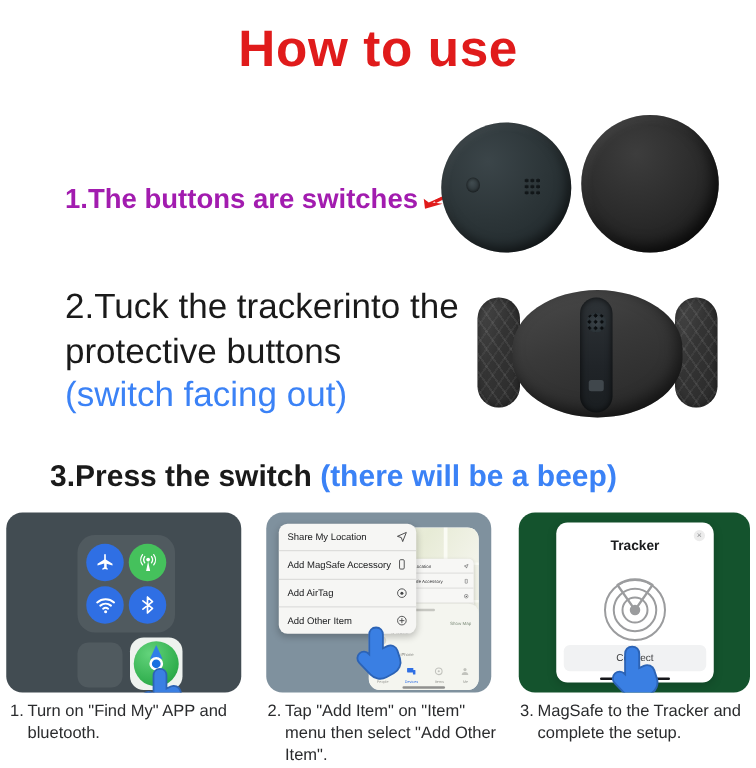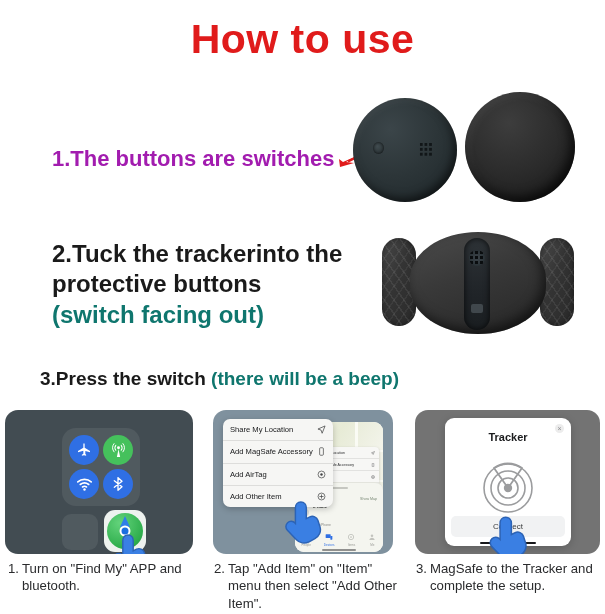--- a/index.html
+++ b/index.html
@@ -48,25 +48,25 @@
   }
   .tracker-b {
     position: absolute; left: 465px; top: 92px;
     width: 110px; height: 110px; border-radius: 50%;
     background: radial-gradient(circle at 40% 28%, #3d3d3d 0%, #2b2b2b 50%, #161616 100%);
     box-shadow: inset -4px -5px 11px rgba(0,0,0,.7), inset 3px 3px 8px rgba(255,255,255,.09);
   }
 
   
   .step2-text {
-    position: absolute; left: 52px; top: 239px;
-    font-size: 24px; font-weight: bold; color: #1a1a1a;
+    position: absolute; left: 52px; top: 227px;
+    font-size: 28px; font-weight: normal; color: #1a1a1a;
     line-height: 1.27;
   }
-  .red { color: #0f766e; }
+  .red { color: #3b82f6; }
 
   
   .sleeve { position: absolute; left: 380px; top: 232px; width: 200px; height: 102px; }
   .flap {
     position: absolute; top: 6px; width: 34px; height: 88px;
     border-radius: 17px;
     background: linear-gradient(110deg, #4a4a4a, #343434 45%, #2a2a2a);
     box-shadow: inset 0 0 7px rgba(0,0,0,.5);
     overflow: hidden;
   }
@@ -98,30 +98,30 @@
       radial-gradient(circle at 50% 50%, #3c444a, #222a2e);
   }
   .sleeve-slot .tab {
     position: absolute; left: 7px; top: 66px; width: 12px; height: 9px;
     border-radius: 2px; background: #40474c;
   }
 
   
   .step3-text {
     position: absolute; left: 40px; top: 368px;
-    font-size: 19px; font-weight: bold; color: #1a1a1a;
+    font-size: 24px; font-weight: bold; color: #1a1a1a;
     white-space: nowrap;
   }
 
   
   .panels { position: absolute; left: 0; top: 410px; width: 605px; height: 146px; }
   .panel { position: absolute; top: 0; height: 144px; border-radius: 13px; overflow: hidden; }
   .panel.p1 { left: 5px;   width: 188px; background: #424c52; }
   .panel.p2 { left: 213px; width: 180px; background: #7f919e; }
-  .panel.p3 { left: 415px; width: 185px; background: #737373; }
+  .panel.p3 { left: 415px; width: 185px; background: #14532d; }
 
   
   .cc-group {
     position: absolute; left: 57px; top: 18px; width: 78px; height: 78px;
     background: rgba(255,255,255,.08); border-radius: 14px;
   }
   .toggle { position: absolute; width: 30px; height: 30px; border-radius: 50%;
             display: flex; align-items: center; justify-content: center; }
   .toggle.t1 { left: 7px;  top: 7px;  background: #2f6fe4; }
   .toggle.t2 { left: 41px; top: 7px;  background: #45c15c; }

